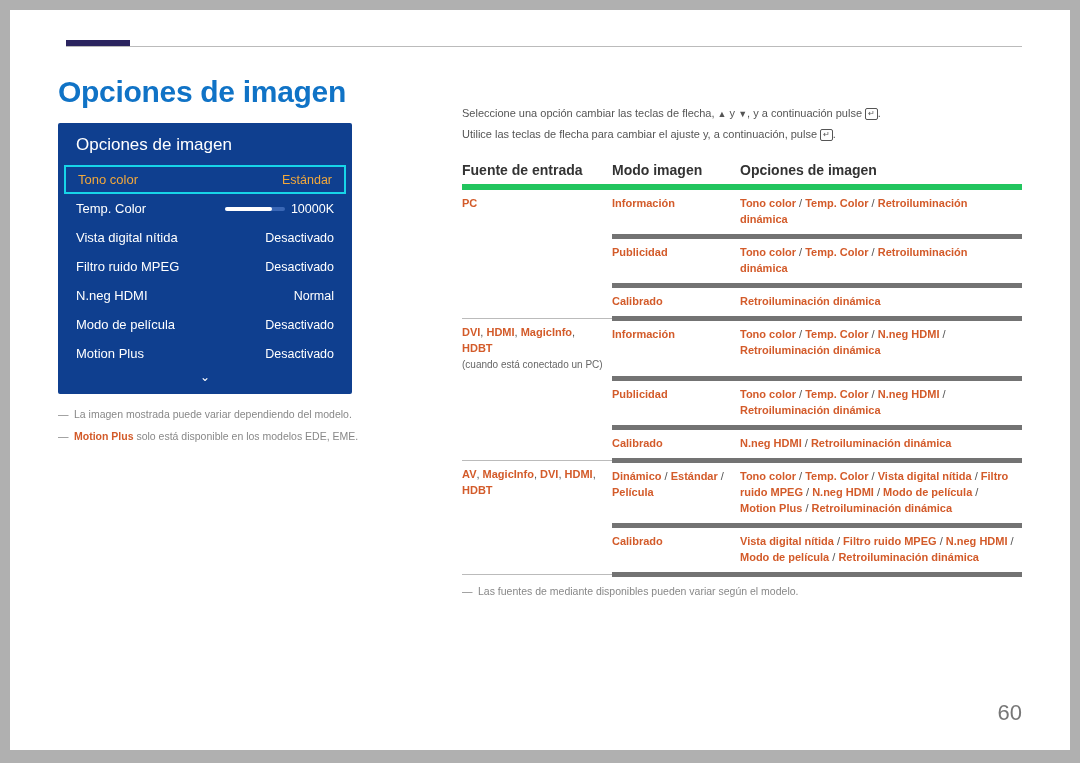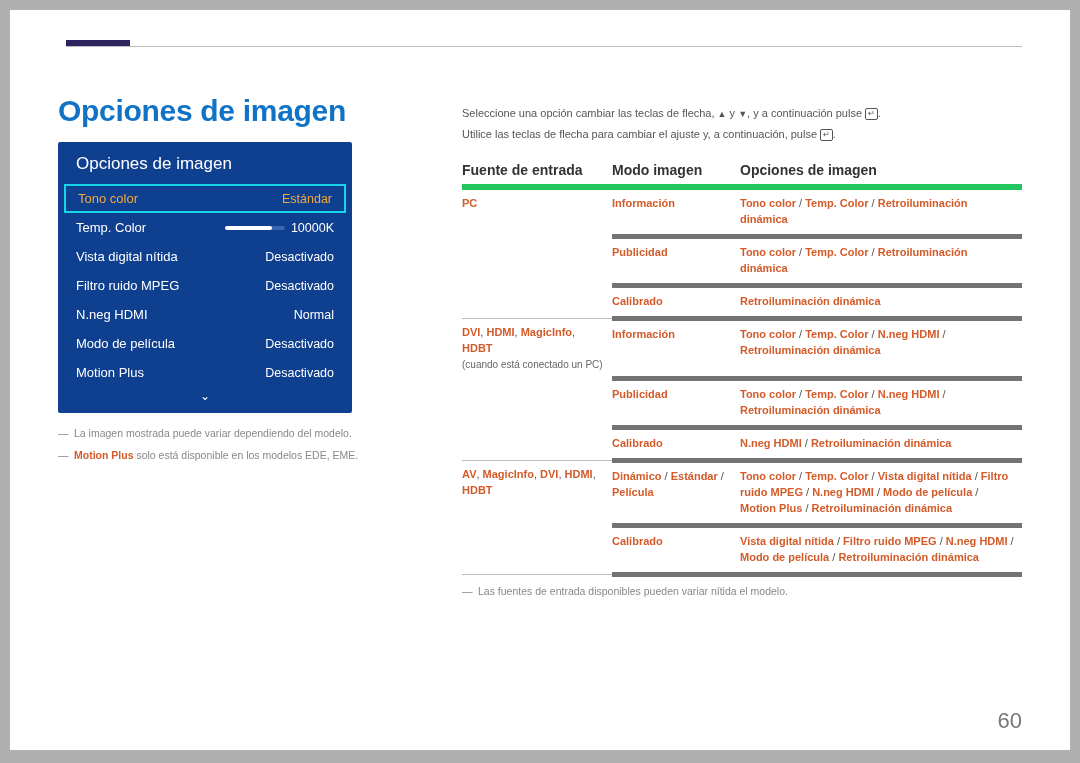--- a/index.html
+++ b/index.html
@@ -9,21 +9,21 @@
     width: 1080px;
     height: 763px;
     overflow: hidden;
   }
   .page {
     background: #fff;
     margin: 10px auto;
     width: 1060px;
     height: 740px;
     position: relative;
-    padding: 34px 48px 20px 48px;
+    padding: 15px 48px 20px 48px;
   }
   .top-bar {
     position: absolute;
     top: 30px; left: 56px;
     width: 64px; height: 6px;
     background: #2b245f;
   }
   .hr-top {
     position: absolute;
     top: 36px; left: 56px; right: 48px;
@@ -165,21 +165,21 @@
     font-size: 10.5px;
     color: #888;
     margin-top: 8px;
     padding-left: 16px;
     position: relative;
   }
   .table-foot::before { content:"―"; position:absolute; left:0; color:#888; }
 
   .page-num {
     position: absolute;
-    bottom: 16px; right: 48px;
+    bottom: 24px; right: 48px;
     font-size: 22px;
     color: #777;
   }
 
   .tri-up::before { content:"▲"; font-size:9px; }
   .tri-down::before { content:"▼"; font-size:9px; }
 </style>
 </head>
 <body>
 
@@ -288,17 +288,17 @@
             <td><span class="hl">Tono color</span><span class="sep"> / </span><span class="hl">Temp. Color</span><span class="sep"> / </span><span class="hl">Vista digital nítida</span><span class="sep"> / </span><span class="hl">Filtro ruido MPEG</span><span class="sep"> / </span><span class="hl">N.neg HDMI</span><span class="sep"> / </span><span class="hl">Modo de película</span><span class="sep"> / </span><span class="hl">Motion Plus</span><span class="sep"> / </span><span class="hl">Retroiluminación dinámica</span></td>
           </tr>
           <tr>
             <td class="src" style="border-bottom: 1px solid rgb(187, 187, 187);"></td>
             <td class="mode"><span class="hl">Calibrado</span></td>
             <td><span class="hl">Vista digital nítida</span><span class="sep"> / </span><span class="hl">Filtro ruido MPEG</span><span class="sep"> / </span><span class="hl">N.neg HDMI</span><span class="sep"> / </span><span class="hl">Modo de película</span><span class="sep"> / </span><span class="hl">Retroiluminación dinámica</span></td>
           </tr>
         </tbody>
     </table>
 
-    <div class="table-foot">Las fuentes de entrada disponibles pueden variar nítida el modelo.</div>
+    <div class="table-foot">Las fuentes de mediante disponibles pueden variar según el modelo.</div>
   </div>
 
   <div class="page-num">60</div>
 </div>
 
 </body></html>

